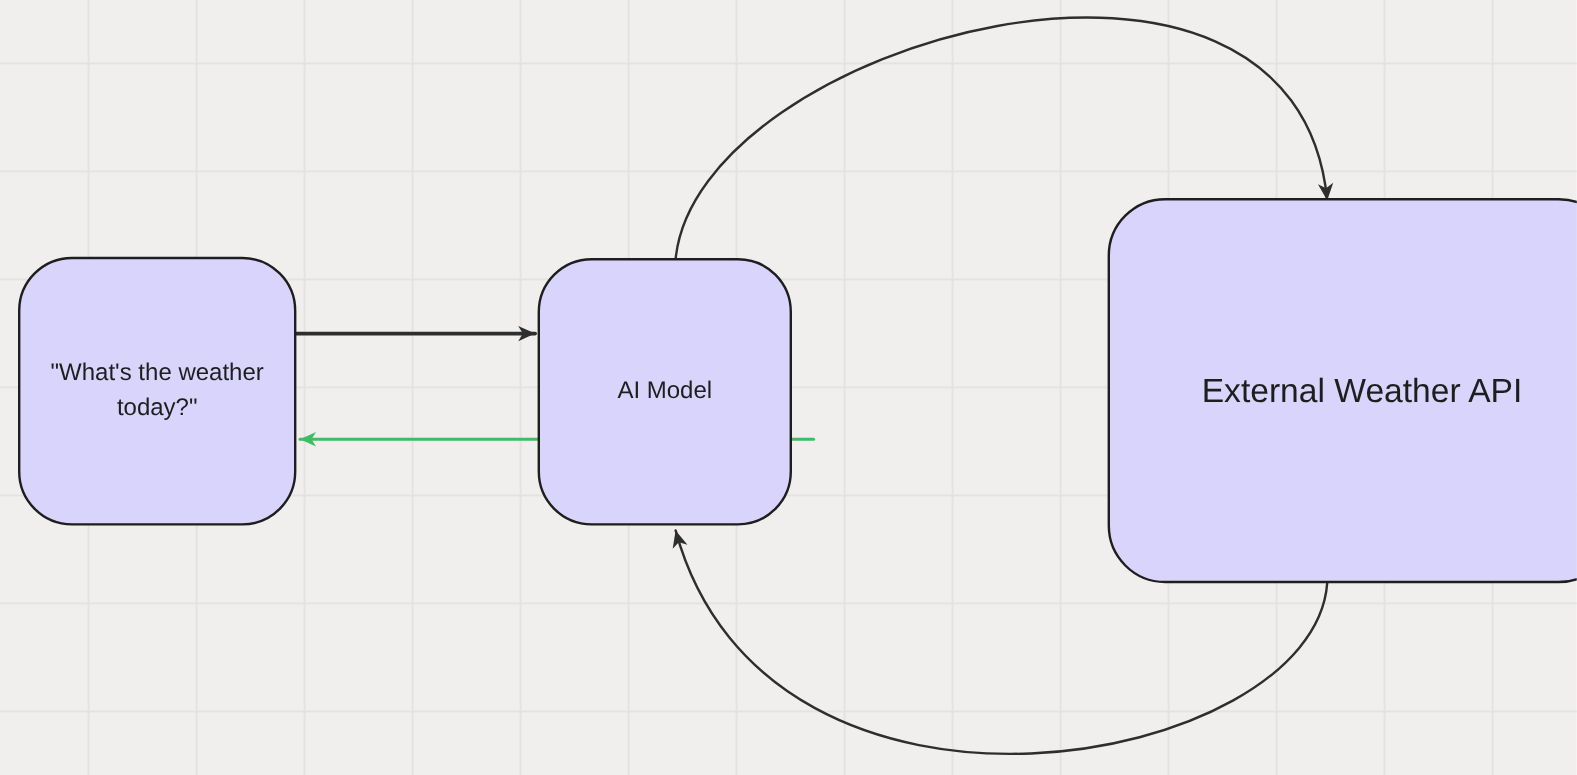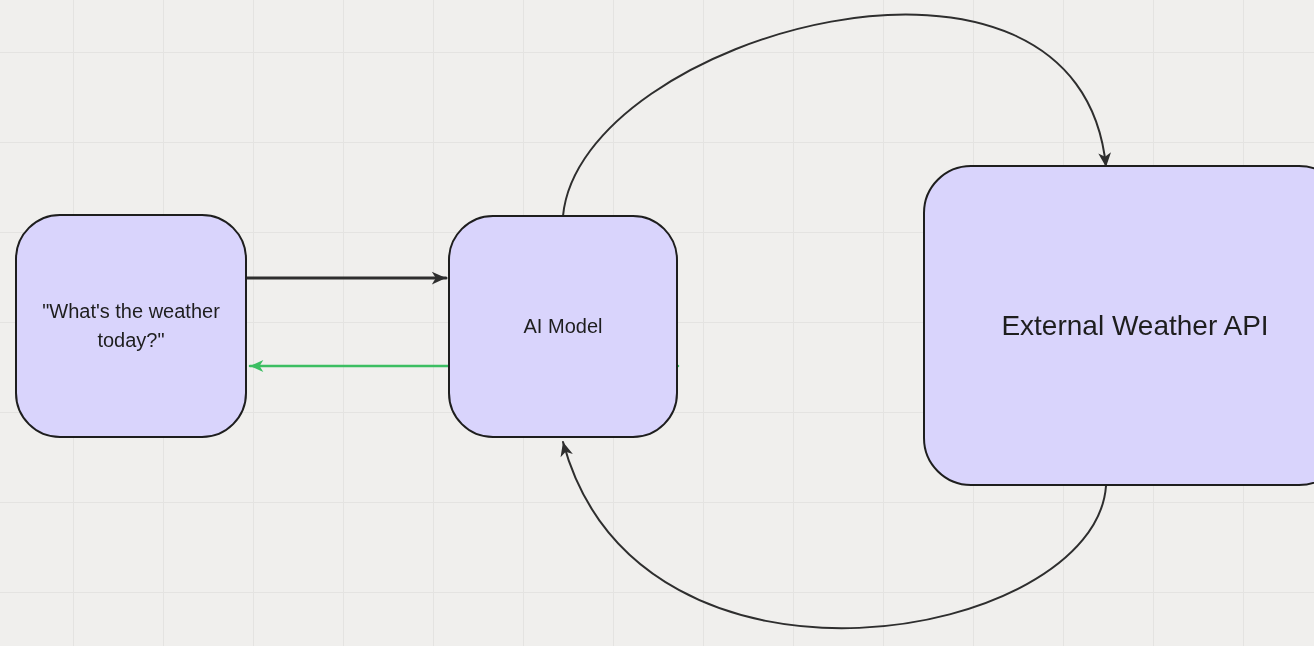--- a/index.html
+++ b/index.html
@@ -56,21 +56,21 @@
     left: 15px;
     top: 214px;
     width: 232px;
     height: 224px;
     font-size: 20px;
     line-height: 29px;
   }
   .node-ai-model {
     left: 448px;
     top: 215px;
-    width: 230px;
+    width: 212px;
     height: 223px;
     font-size: 20px;
   }
   .node-external-api {
     left: 923px;
     top: 165px;
     width: 424px;
     height: 321px;
     font-size: 28px;
     border-radius: 48px;

